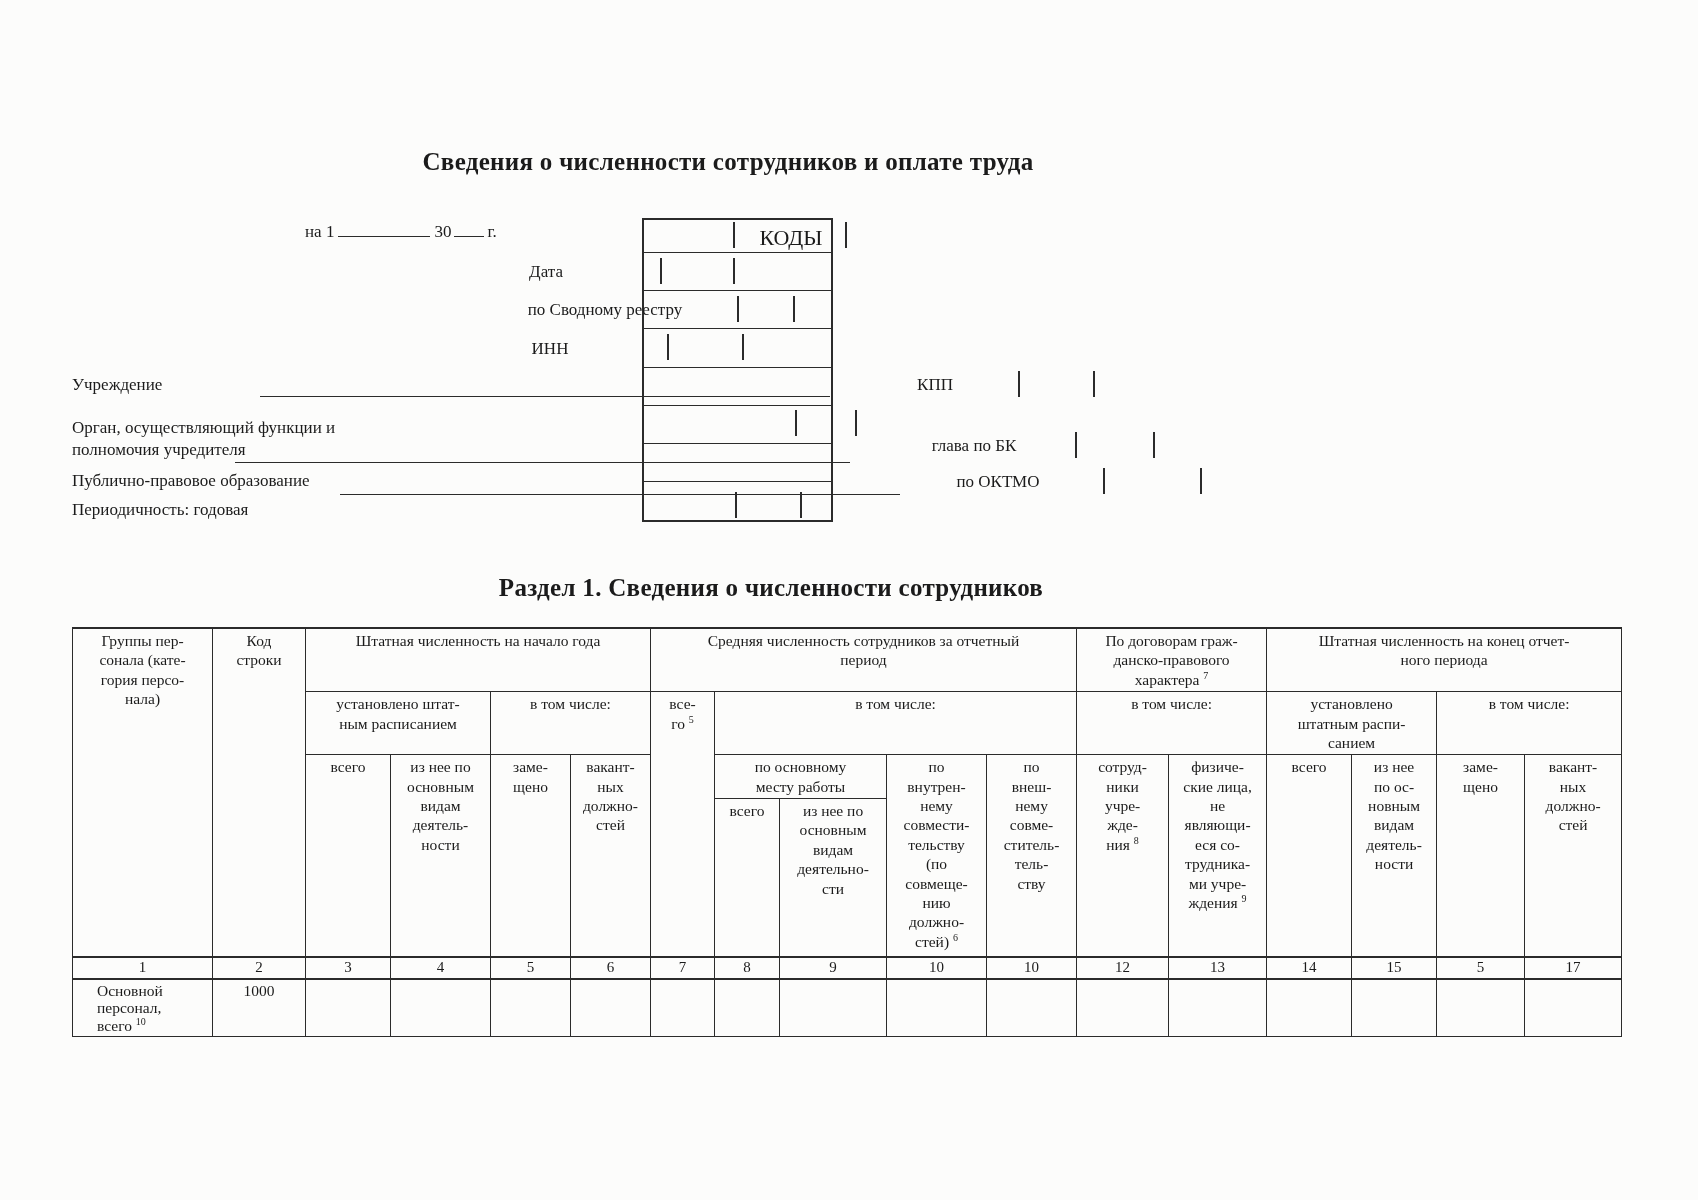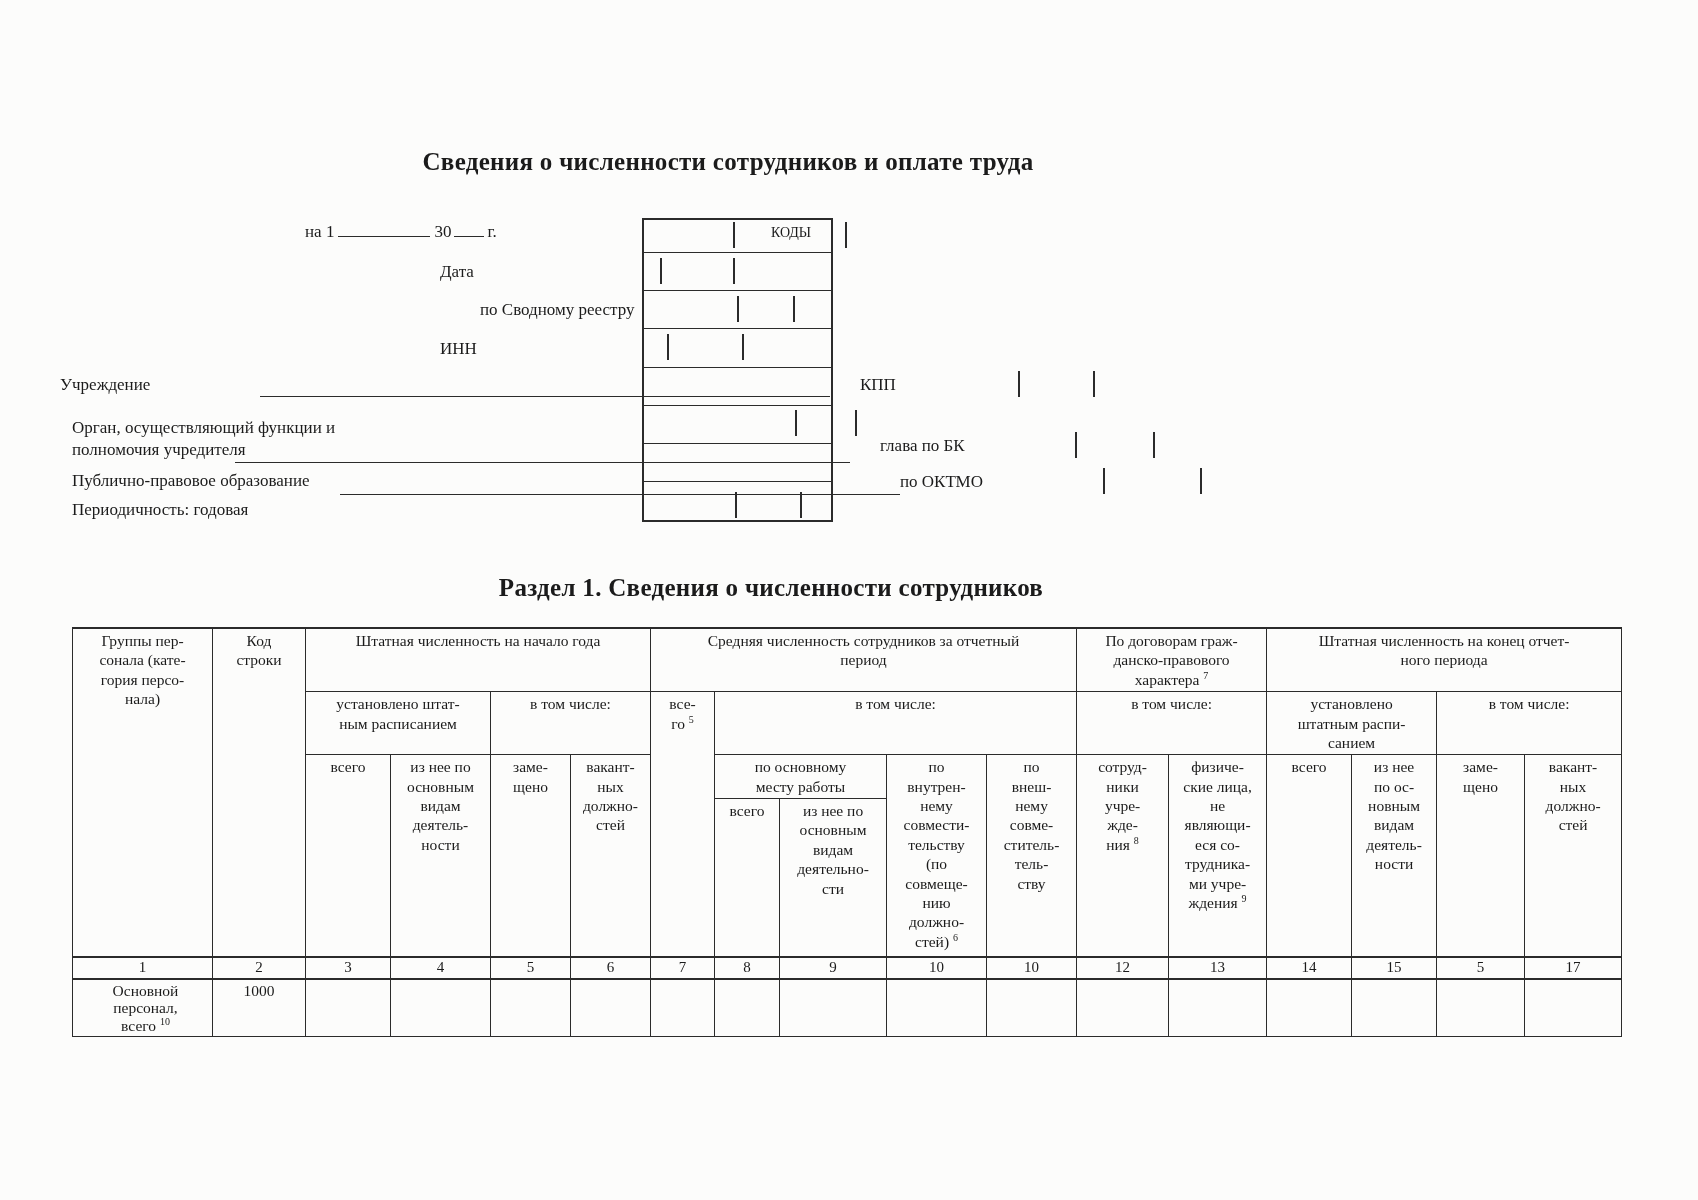--- a/index.html
+++ b/index.html
@@ -14,31 +14,31 @@
   .page{position:absolute;left:0;top:0;width:1479px;height:1200px;font-family:Liberation Serif, serif;}
   .doc-title{
     position:absolute;left:28px;top:148px;width:1400px;
     text-align:center;font-size:25px;font-weight:bold;margin:0;letter-spacing:.3px;
   }
   .section-title{
     position:absolute;left:71px;top:574px;width:1400px;
     text-align:center;font-size:25px;font-weight:bold;margin:0;letter-spacing:.3px;
   }
   .lbl{position:absolute;font-size:17px;white-space:nowrap;}
-  .r{text-align:left;}
+  .r{text-align:center;}
   .date-line{position:absolute;left:305px;top:222px;font-size:17px;white-space:nowrap;}
   .blank{display:inline-block;border-bottom:1.5px solid #2b2b2b;height:14px;vertical-align:baseline;}
   .b1{width:92px;margin:0 4px;}
   .b2{width:30px;margin:0 3px;}
   .codes-box{
     position:absolute;left:642px;top:218px;width:191px;height:304px;
     border:2px solid #2b2b2b;box-sizing:border-box;
   }
   .codes-box .hline{position:absolute;left:0;right:0;border-top:1.5px solid #2b2b2b;}
-  .kody{position:absolute;left:744px;top:225px;width:94px;text-align:center;font-size:14px;}
+  .kody{position:absolute;left:744px;top:225px;width:94px;text-align:center;font-size:22px;}
   .vb{position:absolute;width:2px;height:26px;background:#2b2b2b;}
   .uline{position:absolute;border-bottom:1.5px solid #2b2b2b;height:1px;}
   .ftable{
     position:absolute;left:72px;top:627px;width:1549px;
     border-collapse:collapse;table-layout:fixed;
     border-top:2px solid #2b2b2b;
   }
   .ftable th,.ftable td{
     border:1px solid #2b2b2b;
     vertical-align:top;text-align:center;
@@ -49,21 +49,21 @@
   }
   tr.trA th{height:54px;}
   tr.trB th{height:58px;}
   tr.trC th{height:40px;}
   tr.trD th{height:158px;}
   tr.num td{
     border-top:2px solid #2b2b2b;border-bottom:2px solid #2b2b2b;
     font-size:15px;line-height:1.1;padding:1px;white-space:nowrap;height:22px;
   }
   tr.data td{height:52px;font-size:15.5px;line-height:1.14;}
-  tr.data td.cat{text-align:center;padding-left:8px;}
+  tr.data td.cat{text-align:left;padding-left:24px;}
   sup{font-size:10px;line-height:0;}
 </style>
 </head>
 <body>
 
 <div class="page">
 
   <h1 class="doc-title">Сведения о численности сотрудников и оплате труда</h1>
 
   <div class="date-line">
@@ -100,21 +100,21 @@
   <div class="vb" style="left:1103px;top:468px"></div>
   <div class="vb" style="left:1200px;top:468px"></div>
 
   <div class="lbl r" style="left:440px;top:262px;width:212px">Дата</div>
   <div class="lbl r" style="left:480px;top:300px;width:250px">по Сводному реестру</div>
   <div class="lbl r" style="left:440px;top:339px;width:220px">ИНН</div>
   <div class="lbl r" style="left:860px;top:375px;width:150px">КПП</div>
   <div class="lbl r" style="left:880px;top:436px;width:188px">глава по БК</div>
   <div class="lbl r" style="left:900px;top:472px;width:196px">по ОКТМО</div>
 
-  <div class="lbl" style="left:60px;top:375px">Учреждение</div>
+  <div class="lbl" style="left:72px;top:375px">Учреждение</div>
   <div class="lbl" style="left:72px;top:418px">Орган, осуществляющий функции и</div>
   <div class="lbl" style="left:72px;top:440px">полномочия учредителя</div>
   <div class="lbl" style="left:72px;top:471px">Публично-правовое образование</div>
   <div class="lbl" style="left:72px;top:500px">Периодичность: годовая</div>
 
   <div class="uline" style="left:260px;top:395px;width:570px"></div>
   <div class="uline" style="left:235px;top:461px;width:615px"></div>
   <div class="uline" style="left:340px;top:493px;width:560px"></div>
 
   <h2 class="section-title">Раздел 1. Сведения о численности сотрудников</h2>

